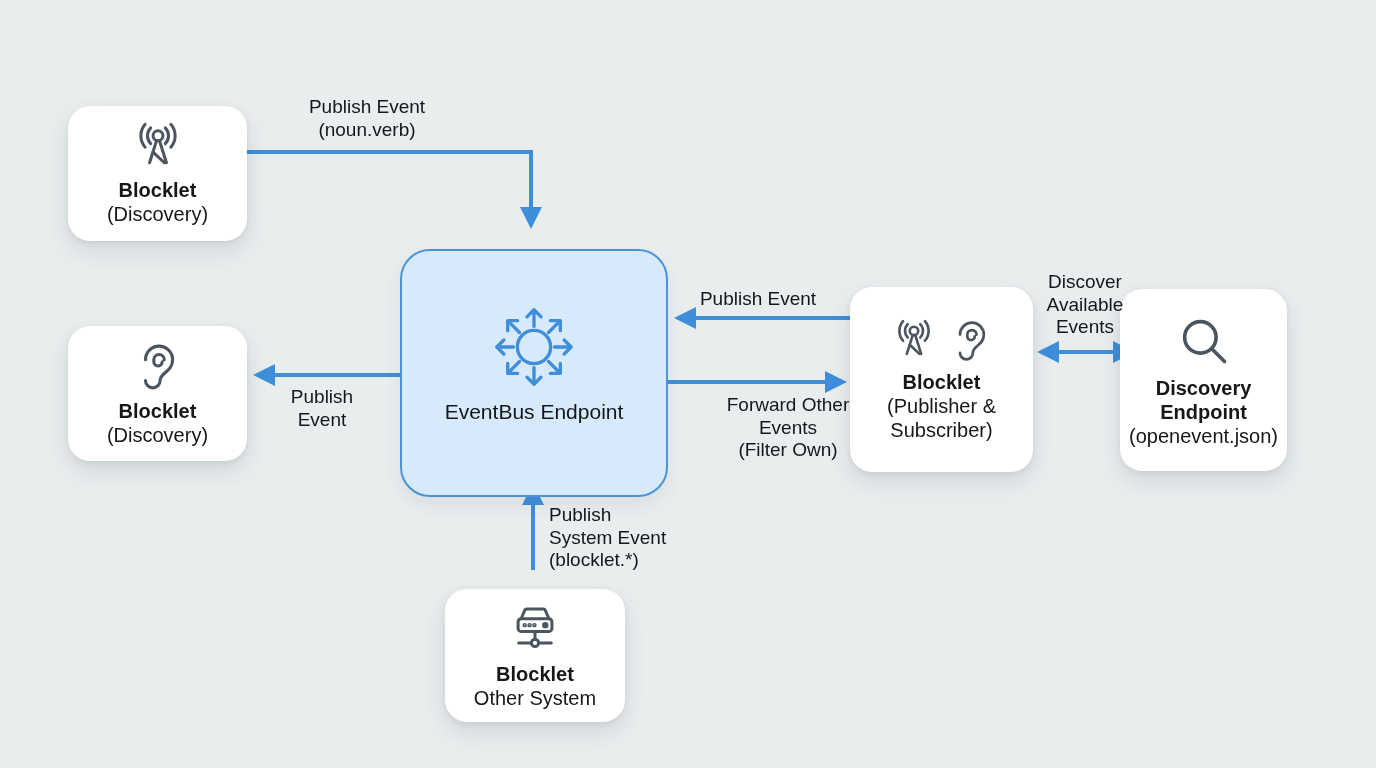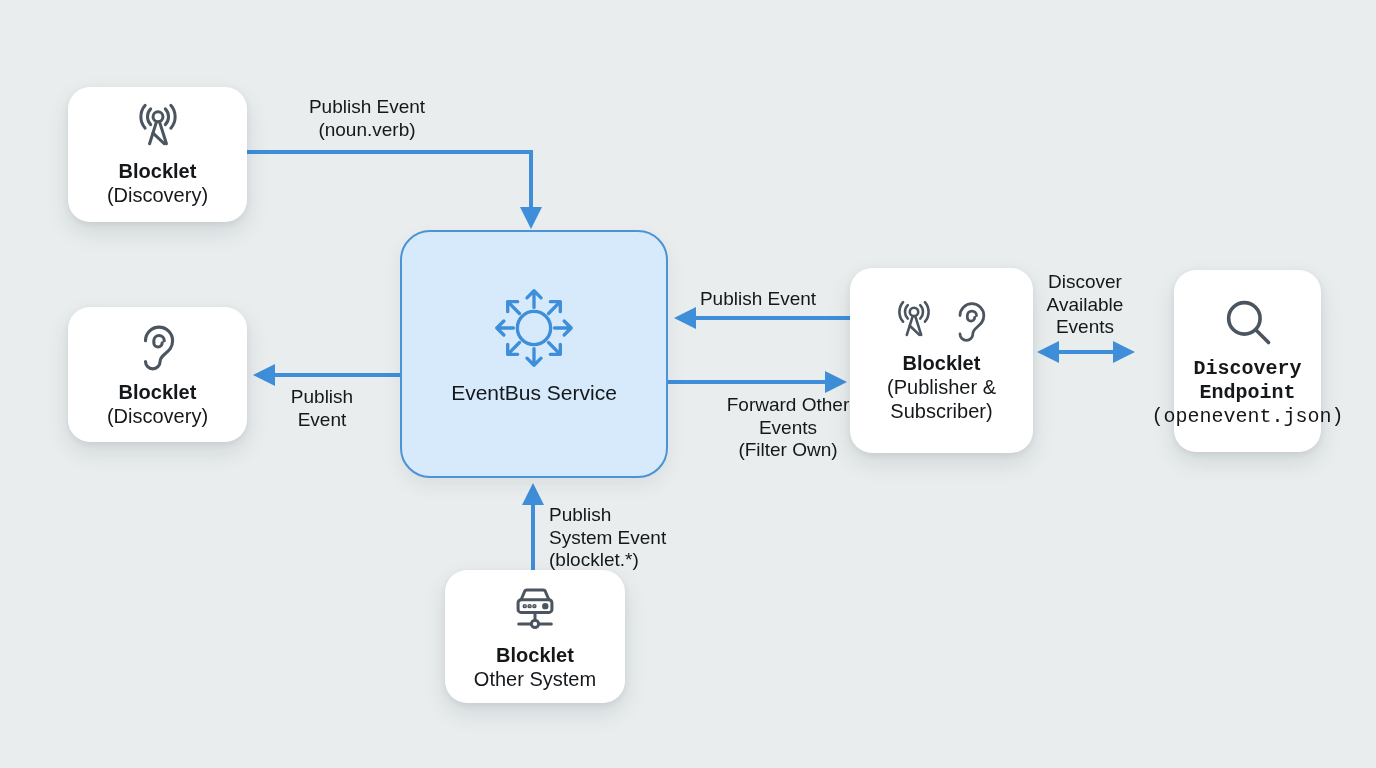--- a/index.html
+++ b/index.html
@@ -36,20 +36,21 @@
     box-sizing: border-box;
     display: flex;
     flex-direction: column;
     align-items: center;
     justify-content: center;
     text-align: center;
     border-radius: 22px;
     background: var(--node-fill, #ffffff);
     box-shadow: 0 10px 22px rgba(45, 62, 72, 0.13), 0 2px 6px rgba(45, 62, 72, 0.08);
     color: var(--text, #15181b);
+    margin-top: 19px;
   }
   .node.eventbus {
     background: var(--eventbus-fill, #d7eafb);
     border: 2.5px solid var(--eventbus-border, #4b93d4);
     border-radius: 30px;
     box-shadow: 0 8px 18px rgba(45, 62, 72, 0.08);
   }
   .icon {
     color: var(--icon-stroke, #4b5560);
     flex: 0 0 auto;
@@ -158,21 +159,21 @@
           <path d="M24 13.5 V5 M20.4 8.6 L24 5 L27.6 8.6" transform="rotate(45 24 24)"></path>
           <path d="M24 13.5 V5 M20.4 8.6 L24 5 L27.6 8.6" transform="rotate(90 24 24)"></path>
           <path d="M24 13.5 V5 M20.4 8.6 L24 5 L27.6 8.6" transform="rotate(135 24 24)"></path>
           <path d="M24 13.5 V5 M20.4 8.6 L24 5 L27.6 8.6" transform="rotate(180 24 24)"></path>
           <path d="M24 13.5 V5 M20.4 8.6 L24 5 L27.6 8.6" transform="rotate(225 24 24)"></path>
           <path d="M24 13.5 V5 M20.4 8.6 L24 5 L27.6 8.6" transform="rotate(270 24 24)"></path>
           <path d="M24 13.5 V5 M20.4 8.6 L24 5 L27.6 8.6" transform="rotate(315 24 24)"></path>
         </g>
       </svg>
     </span>
-    <div class="title plain">EventBus Service</div>
+    <div class="title plain">EventBus Endpoint</div>
   </div>
 
   <div class="node" style="left:850px; top:268px; width:183px; height:185px;">
     <span class="icon-row">
       <span class="icon">
         <svg width="46" height="43" viewBox="0 0 48 44" fill="none" stroke="currentColor" stroke-width="2.7" stroke-linecap="round" stroke-linejoin="round">
           <circle cx="24" cy="12" r="4.4"></circle>
           <path d="M16.5 36 L22.7 16.3"></path>
           <path d="M31.5 36 L25.3 16.3"></path>
           <path d="M19.6 26.5 L29.6 36"></path>
@@ -187,21 +188,21 @@
           <path d="M6 8.5a6.5 6.5 0 1 1 13 0c0 6-6 6-6 10a3.5 3.5 0 1 1-7 0"></path>
           <path d="M15 8.5a2.5 2.5 0 0 0-5 0v1a2 2 0 1 0 4 0"></path>
         </svg>
       </span>
     </span>
     <div class="title">Blocklet</div>
     <div class="subtitle">(Publisher &amp;
 Subscriber)</div>
   </div>
 
-  <div class="node" style="left:1174px; top:270px; width:147px; height:182px;font-family:Liberation Mono, monospace;">
+  <div class="node" style="left:1120px; top:270px; width:167px; height:182px;">
     <span class="icon">
       <svg width="58" height="58" viewBox="0 0 24 24" fill="none" stroke="currentColor" stroke-width="1.5" stroke-linecap="round" stroke-linejoin="round">
         <circle cx="10.5" cy="10.5" r="6.5"></circle>
         <path d="M15.3 15.3 L20.5 20.5"></path>
       </svg>
     </span>
     <div class="title">Discovery
 Endpoint</div>
     <div class="subtitle">(openevent.json)</div>
   </div>

